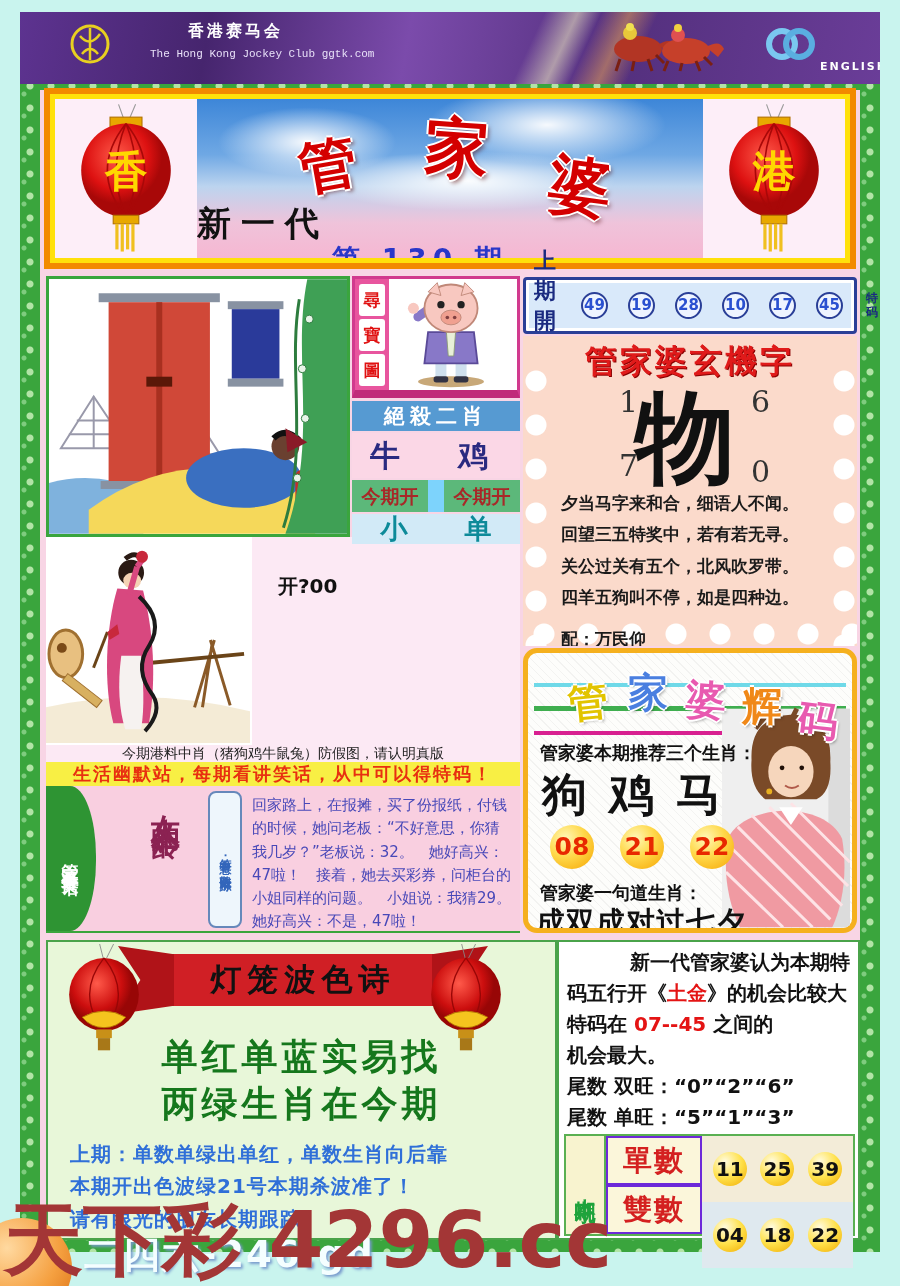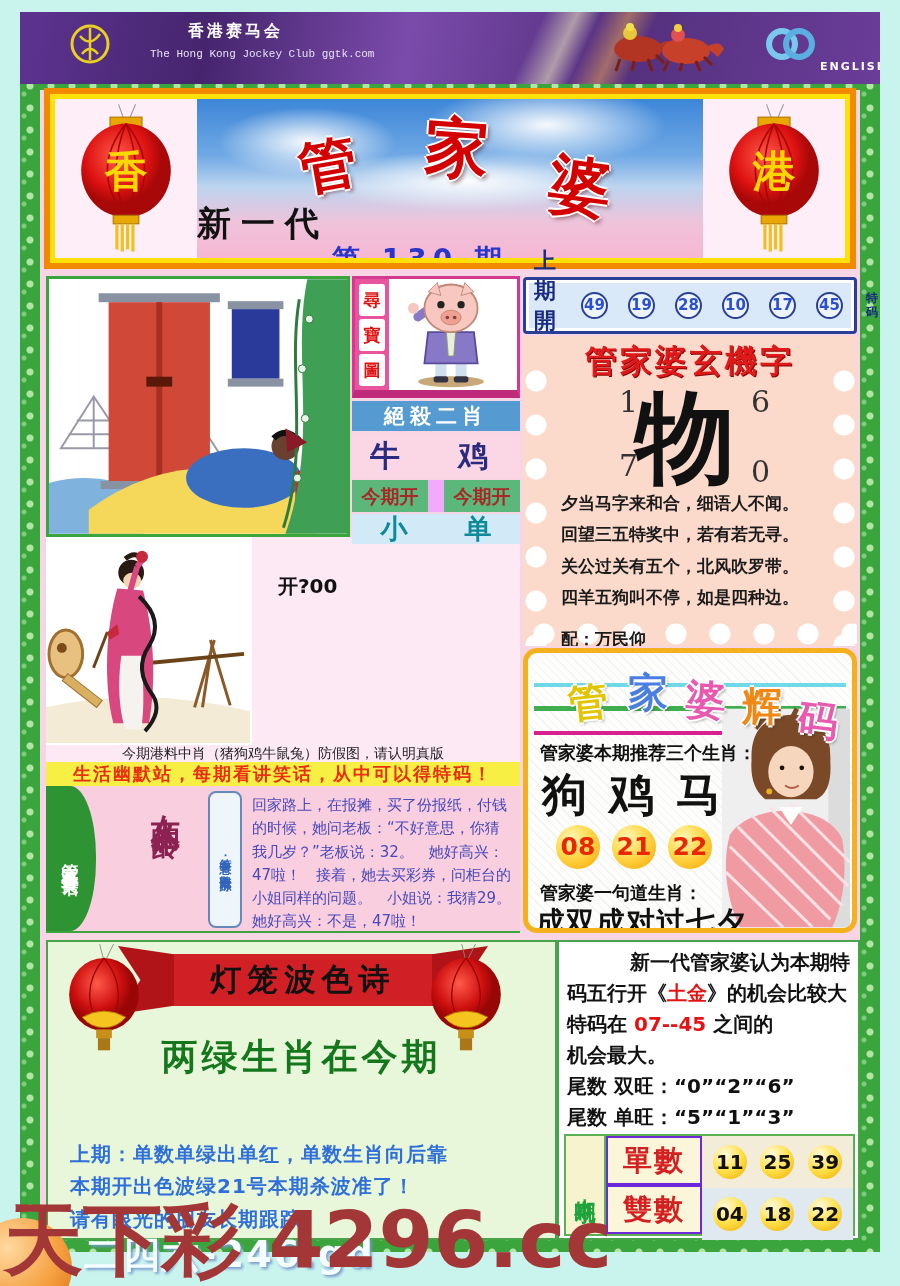--- a/index.html
+++ b/index.html
@@ -62,21 +62,21 @@
   #jokeBody{position:absolute;left:206px;top:8px;width:262px;font-size:15px;line-height:1.55;font-weight:normal;color:#4848b8}
 
   
   #pigPanel{left:352px;top:276px;width:168px;height:122px;z-index:6;background:#fff;border:3px solid #d13a8e;border-bottom:8px solid #c02a7a;display:flex}
   #treasureStrip{width:34px;height:100%;background:#e8559e;display:flex;flex-direction:column;align-items:center;gap:3px;padding-top:5px}
   #treasureStrip b{display:block;width:26px;height:32px;background:#fff;color:#e01212;font-size:17px;line-height:32px;text-align:center;border-radius:3px}
   #kill2Title{left:352px;top:401px;width:168px;height:30px;z-index:6;background:#569ad2;color:#fff;
     font-size:21px;font-weight:bold;text-align:center;line-height:30px;letter-spacing:5px}
   #kill2Animals{left:352px;top:433px;width:168px;height:45px;z-index:6;background:#fbd7e6;color:#2a2a80;
     font-size:30px;font-weight:900;text-align:center;line-height:45px;letter-spacing:14px}
-  #openRow{left:352px;top:480px;width:168px;height:32px;z-index:6;display:flex;gap:16px;background:#f0abfc}
+  #openRow{left:352px;top:480px;width:168px;height:32px;z-index:6;display:flex;gap:16px;background:#7dd3fc}
   #openRow div{flex:1;background:#5cb87a;color:#a82828;font-size:19px;font-weight:900;text-align:center;line-height:32px}
   #smallRow{left:352px;top:514px;width:168px;height:30px;z-index:6;background:#d2eaf7;display:flex}
   #smallRow div{flex:1;color:#0d8a99;font-size:27px;font-weight:900;text-align:center;line-height:30px}
 
   
   #lastdraw{left:523px;top:277px;width:334px;height:57px;z-index:6;background:#d9e9fa;border:3px solid #2a3f97;border-radius:4px;
     box-shadow:inset 0 0 0 3px #fff;display:flex;align-items:center;padding-left:8px;gap:20px}
   #lastdraw .lbl{color:#1a2a80;font-size:22px;font-weight:900;margin-right:4px;letter-spacing:1px}
   .numball{width:27px;height:27px;border:2px solid #2a3f97;border-radius:50%;background:#eef4ff;
     color:#2a50d0;font-size:15px;font-weight:bold;text-align:center;line-height:23px;flex:none}
@@ -105,21 +105,21 @@
   .rchar{position:absolute;font-size:40px;font-weight:900;z-index:3;
     text-shadow:-2px 0 #fff,2px 0 #fff,0 -2px #fff,0 2px #fff,2px 2px 3px rgba(0,0,0,.35)}
   #rc0{left:40px;top:22px;color:#e2c400;transform:rotate(-6deg)}
   #rc1{left:100px;top:12px;color:#4a7fe0}
   #rc2{left:158px;top:20px;color:#e85ab0;transform:rotate(4deg)}
   #rc3{left:214px;top:26px;color:#f08818}
   #rc4{left:270px;top:40px;color:#e85ab0;transform:rotate(7deg)}
   #photo{position:absolute;right:2px;top:52px;z-index:2}
   #recLbl{position:absolute;left:12px;top:88px;font-size:18px;font-weight:900;color:#111;z-index:3}
   #recAnimals{position:absolute;left:14px;top:112px;font-size:45px;font-weight:900;color:#111;letter-spacing:22px;z-index:3}
-  #ballRow{position:absolute;left:28px;top:172px;display:flex;gap:12px;z-index:3}
+  #ballRow{position:absolute;left:22px;top:172px;display:flex;gap:26px;z-index:3}
   .goldball{width:44px;height:44px;border-radius:50%;background:radial-gradient(circle at 35% 30%,#fff8b8,#ffd84a 45%,#f5a400);
     color:#e82800;font-size:25px;font-weight:900;text-align:center;line-height:44px}
   #oneLbl{position:absolute;left:12px;top:228px;font-size:18px;font-weight:900;color:#111;z-index:3}
   #oneLine{position:absolute;left:8px;top:250px;font-size:29px;font-weight:900;color:#111;letter-spacing:1px;z-index:3}
 
   
   #blbox{left:46px;top:940px;width:511px;height:300px;z-index:6;background:#e8f7d9;border:2px solid #4aa34a}
   #ribbon{position:absolute;left:104px;top:12px;width:302px;height:52px;background:#d01f25;z-index:2;
     display:flex;align-items:center;justify-content:center}
   #ribbon:before,#ribbon:after{content:"";position:absolute;top:-8px;width:56px;height:68px;background:#b01318;z-index:-1}
@@ -135,21 +135,21 @@
   .pl{font-size:20px;font-weight:900;color:#111;line-height:31px;white-space:nowrap}
   .pl .red{color:#e41414}
   #pl1{text-align:right}
   #predTable{position:absolute;left:5px;top:192px;width:291px;height:102px;background:#f8f3cf;border:2px solid #5ab052;display:flex}
   #ptHead{width:40px;border-right:2px solid #5ab052;display:flex;align-items:center;justify-content:center}
   #ptHead span{writing-mode:vertical-rl;color:#1fa33c;font-size:21px;font-weight:900;letter-spacing:2px}
   #ptMid{width:96px;display:flex;flex-direction:column}
   #ptMid div{flex:1;border:2px solid #6d28d9;background:#fbf6da;color:#d42020;font-size:29px;font-weight:900;
     display:flex;align-items:center;justify-content:center;letter-spacing:2px}
   #ptBalls{flex:1;display:flex;flex-direction:column}
-  .ballRowT{flex:1;display:flex;align-items:center;justify-content:space-around;padding:9px 4px}
+  .ballRowT{flex:1;display:flex;align-items:center;justify-content:space-around;padding:16px 4px}
   #ptr1{background:#f3ecd8}#ptr2{background:#dfe9ef}
   .sball{width:34px;height:34px;border-radius:50%;background:radial-gradient(circle at 35% 28%,#fffbe0,#ffe14a 50%,#f0aa00);
     color:#111;font-size:20px;font-weight:900;text-align:center;line-height:34px}
 
   
   #peach{left:-28px;top:1218px;width:100px;height:100px;border-radius:50%;z-index:43;
     background:radial-gradient(circle at 35% 30%,#ffd9a0,#f5a040 55%,#d86a10)}
   #footerSite{left:84px;top:1230px;z-index:44;color:#f4feff;font-size:37px;font-weight:900;letter-spacing:2px;
     text-shadow:2px 2px 3px #7799cc}
   #watermark{left:4px;top:1188px;z-index:50;color:#a33636;font-size:79px;font-weight:900;white-space:nowrap;letter-spacing:0px}
@@ -446,20 +446,21 @@
       </defs>
     <line x1="40" y1="0" x2="44" y2="16" stroke="#888"></line>
       <line x1="56" y1="0" x2="48" y2="16" stroke="#888"></line>
     <ellipse cx="45" cy="58" rx="40" ry="42" fill="url(#lg4)"></ellipse>
     <path d="M45 16 Q12 58 45 100 M45 16 Q78 58 45 100" fill="none" stroke="#980606" stroke-width="1.5"></path>
     <path d="M20 84 Q45 70 70 84 Q60 96 45 96 Q30 96 20 84 Z" fill="#f5c41e" stroke="#b07000"></path>
     <rect x="36" y="98" width="18" height="10" fill="#c89018"></rect>
     <rect x="38" y="108" width="14" height="14" fill="#a87818"></rect>
   </svg>
   <div id="poemG">
+    <div>单红单蓝实易找</div>
     <div>两绿生肖在今期</div>
   </div>
   <div id="notesB">
     <div>上期：单数单绿出单红，单数生肖向后靠</div>
     <div>本期开出色波绿21号本期杀波准了！</div>
     <div>请有眼光的朋友长期跟踪</div>
   </div>
 </div>
 
 <div class="abs" id="brbox">

